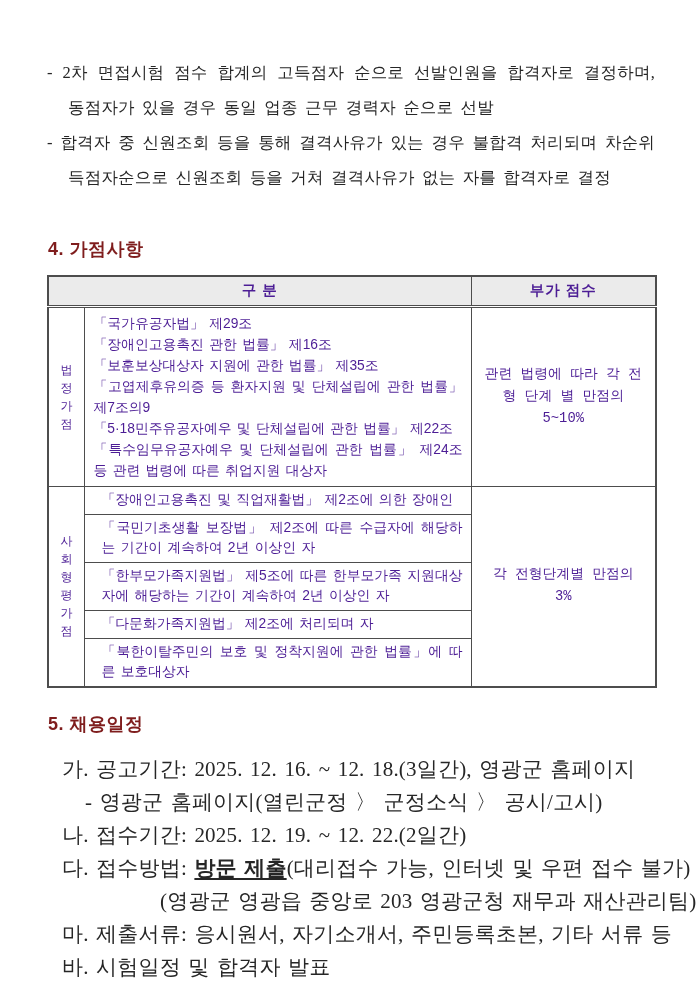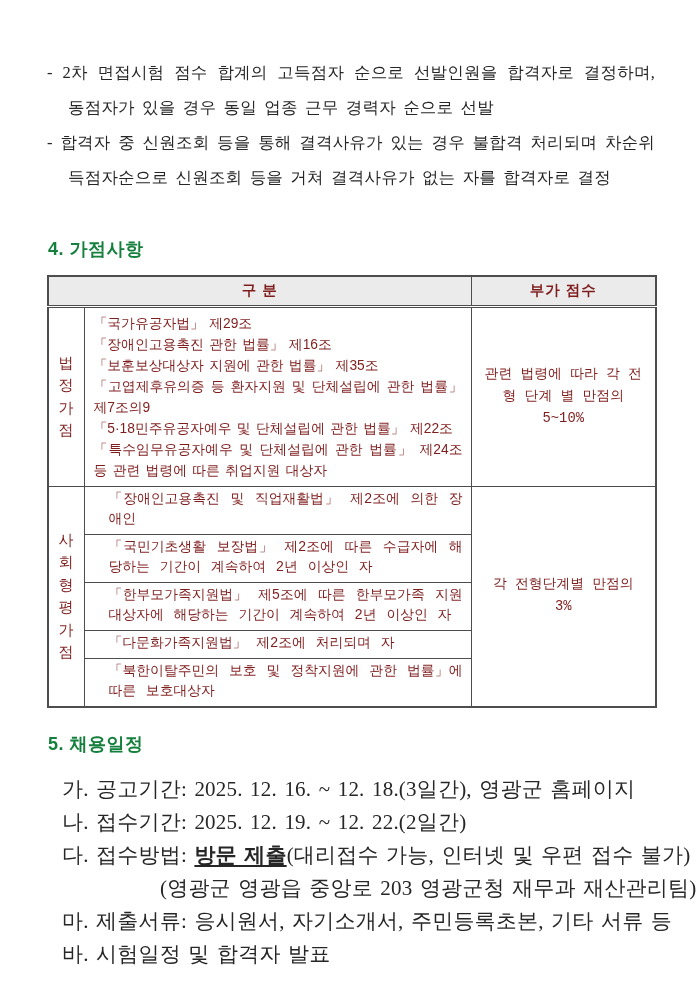--- a/index.html
+++ b/index.html
@@ -28,33 +28,33 @@
     padding-left: 21px;
     text-indent: -21px;
     letter-spacing: 0.2px;
   }
 
   
   .sec-heading {
     font-family: "Liberation Sans", "DejaVu Sans", sans-serif;
     font-size: 18px;
     font-weight: bold;
-    color: #15803d;
+    color: #7f1d1d;
     margin: 0 0 14px 1px;
     letter-spacing: 0.5px;
   }
 
   
   .bonus-table {
     border-collapse: collapse;
     width: 608px;
     table-layout: fixed;
     font-family: "Liberation Sans", "DejaVu Sans", sans-serif;
     font-size: 13.8px;
-    color: #7f1d1d;
+    color: #4c1d95;
     margin-bottom: 24px;
   }
   .bonus-table col.c1 { width: 36px; }
   .bonus-table col.c2 { width: 387px; }
   .bonus-table col.c3 { width: 185px; }
   .bonus-table { border: 2px solid #4d4d4d; }
   .bonus-table th, .bonus-table td { border: 1px solid #4d4d4d; }
   .bonus-table thead th {
     background: #ebebeb;
     font-weight: bold;
@@ -64,39 +64,38 @@
     vertical-align: middle;
     border-bottom: 3px double #4d4d4d;
     letter-spacing: 1px;
   }
   .vcell { vertical-align: middle; }
   .vtext {
     width: 1.05em;
     margin: 16px auto;
     word-break: break-all;
     line-height: 1.5;
-    text-align: left;
-    font-size: 15px;
+    text-align: right;
+    font-size: 12px;
   }
   .laws-cell {
     padding: 5px 8px 5px 9px;
     vertical-align: middle;
   }
   .law-line {
     line-height: 21px;
     text-align: justify;
     word-spacing: 1.5px;
   }
   .law-cell {
-    padding: 3px 8px 4px 24px;
+    padding: 3px 8px 4px 17px;
     line-height: 20px;
     vertical-align: middle;
     text-align: justify;
     word-spacing: 1.5px;
-    font-family: Liberation Mono, monospace;
   }
   .score-cell {
     text-align: center;
     vertical-align: middle;
     border-left: 3px double #4d4d4d;
     padding: 4px 12px;
     line-height: 22px;
     font-size: 13.8px;
     font-family: Liberation Mono, monospace;
   }
@@ -177,20 +176,21 @@
       <tr>
         <td class="law-cell">「북한이탈주민의 보호 및 정착지원에 관한 법률」에 따른 보호대상자</td>
       </tr>
     </tbody>
   </table>
 
   <h2 class="sec-heading">5. 채용일정</h2>
 
   <div class="schedule">
     <p class="sched-line">가. 공고기간: 2025. 12. 16. ~ 12. 18.(3일간), 영광군 홈페이지</p>
+    <p class="sched-line sched-sub">- 영광군 홈페이지(열린군정 〉 군정소식 〉 공시/고시)</p>
     <p class="sched-line">나. 접수기간: 2025. 12. 19. ~  12. 22.(2일간)</p>
     <p class="sched-line"><span>다. 접수방법: </span><span class="emph">방문 제출</span><span>(대리접수 가능, 인터넷 및 우편 접수 불가)</span></p>
     <p class="sched-line sched-sub2">(영광군 영광읍 중앙로 203 영광군청 재무과 재산관리팀)</p>
     <p class="sched-line">마. 제출서류: 응시원서, 자기소개서, 주민등록초본, 기타 서류 등</p>
     <p class="sched-line">바. 시험일정 및 합격자 발표</p>
   </div>
 
 </div>
 
 </body></html>

